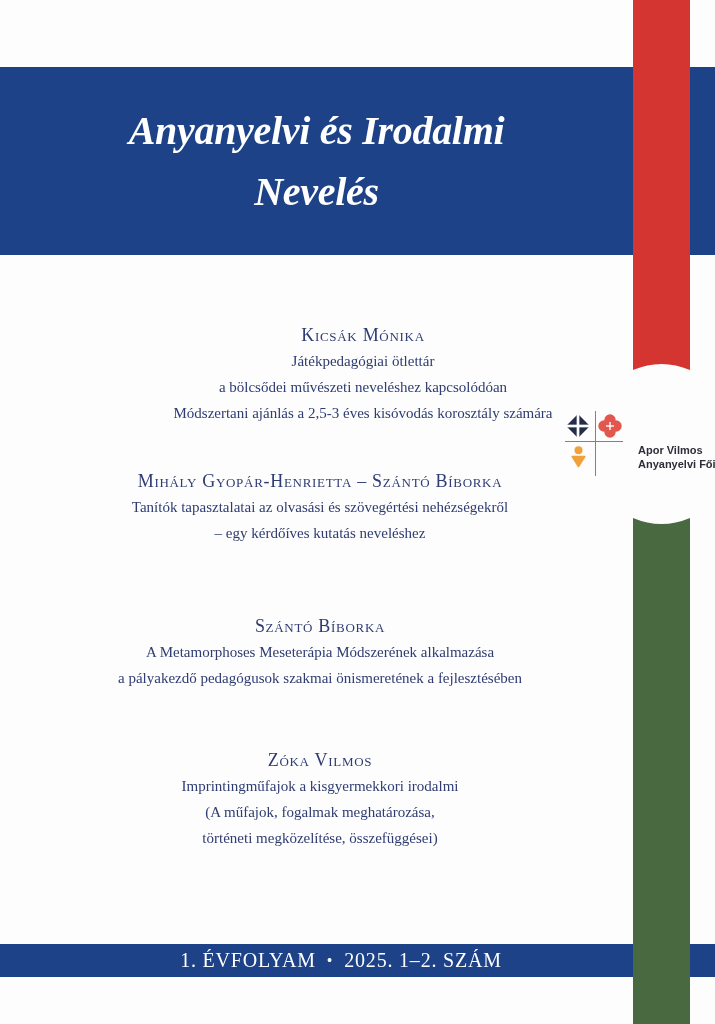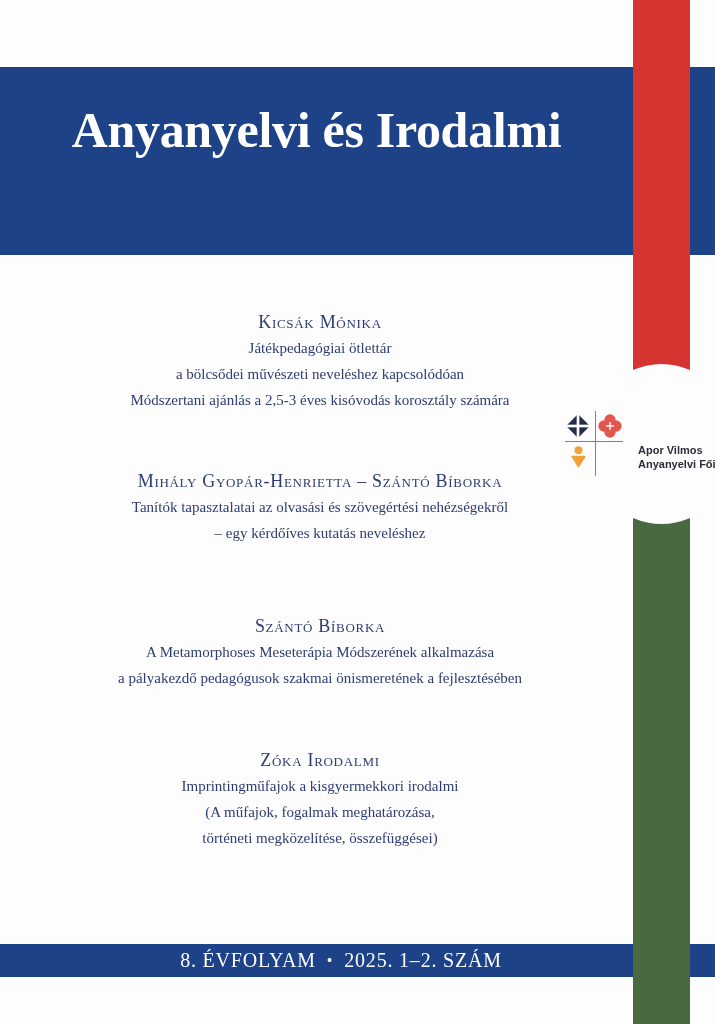--- a/index.html
+++ b/index.html
@@ -20,25 +20,26 @@
     width: 715px; height: 188px;
     background: #1e4287;
     z-index: 1;
   }
   .journal-title {
     position: absolute;
     left: 0; top: 100px;
     width: 633px;
     text-align: center;
     color: #ffffff;
-    font-size: 50px;
+    font-size: 40px;
     line-height: 61px;
     font-weight: bold;
     letter-spacing: -0.3px;
     z-index: 2;
+    font-style: italic;
   }
 
   
   .ribbon-red {
     position: absolute;
     left: 633px; top: 0;
     width: 57px; height: 372px;
     z-index: 5;
   }
   .ribbon-green {
@@ -60,21 +61,21 @@
   .article .author {
     font-variant: small-caps;
     font-size: 18px;
     line-height: 26px;
     letter-spacing: 0.7px;
   }
   .article .title-line {
     font-size: 15px;
     line-height: 26px;
   }
-  #article-1 { top: 309px; }
+  #article-1 { top: 322px; margin-left: 43px; }
   #article-2 { top: 468px; }
   #article-3 { top: 613px; }
   #article-4 { top: 747px; }
 
   
   .logo {
     position: absolute;
     left: 560px; top: 405px;
     width: 155px; height: 75px;
     z-index: 4;
@@ -126,20 +127,21 @@
   .footer-text .sep { margin: 0 11px; font-size: 16px; vertical-align: 1px; }
 </style>
 </head>
 <body>
 
 <div id="page">
 
   <div class="band-header"></div>
   <div class="journal-title">
     <div>Anyanyelvi és Irodalmi</div>
+    <div>Nevelés</div>
   </div>
 
   <svg class="ribbon-red" viewBox="0 0 57 372" preserveAspectRatio="none">
     <path d="M0,0 H57 V370 Q28.5,358 0,370 Z" fill="#d43530"></path>
   </svg>
 
   <svg class="ribbon-green" viewBox="0 0 57 507" preserveAspectRatio="none">
     <path d="M0,1 Q28.5,13 57,1 V507 H0 Z" fill="#496941"></path>
   </svg>
 
@@ -156,21 +158,21 @@
     <div class="title-line">– egy kérdőíves kutatás neveléshez</div>
   </div>
 
   <div class="article" id="article-3">
     <div class="author">Szántó Bíborka</div>
     <div class="title-line">A Metamorphoses Meseterápia Módszerének alkalmazása</div>
     <div class="title-line">a pályakezdő pedagógusok szakmai önismeretének a fejlesztésében</div>
   </div>
 
   <div class="article" id="article-4">
-    <div class="author">Zóka Irodalmi</div>
+    <div class="author">Zóka Vilmos</div>
     <div class="title-line">Imprintingműfajok a kisgyermekkori irodalmi</div>
     <div class="title-line">(A műfajok, fogalmak meghatározása,</div>
     <div class="title-line">történeti megközelítése, összefüggései)</div>
   </div>
 
   <div class="logo">
     <div class="vline"></div>
     <div class="hline"></div>
 
     <svg class="diamond-icon" width="24" height="24" viewBox="0 0 24 24">
@@ -196,16 +198,16 @@
     </svg>
 
     <div class="logo-text">
       <div>Apor Vilmos</div>
       <div>Anyanyelvi Főiskola</div>
     </div>
   </div>
 
   <div class="band-footer"></div>
   <div class="footer-text">
-    <span>8. ÉVFOLYAM</span><span class="sep">•</span><span>2025. 1–2. SZÁM</span>
+    <span>1. ÉVFOLYAM</span><span class="sep">•</span><span>2025. 1–2. SZÁM</span>
   </div>
 
 </div>
 
 </body></html>

